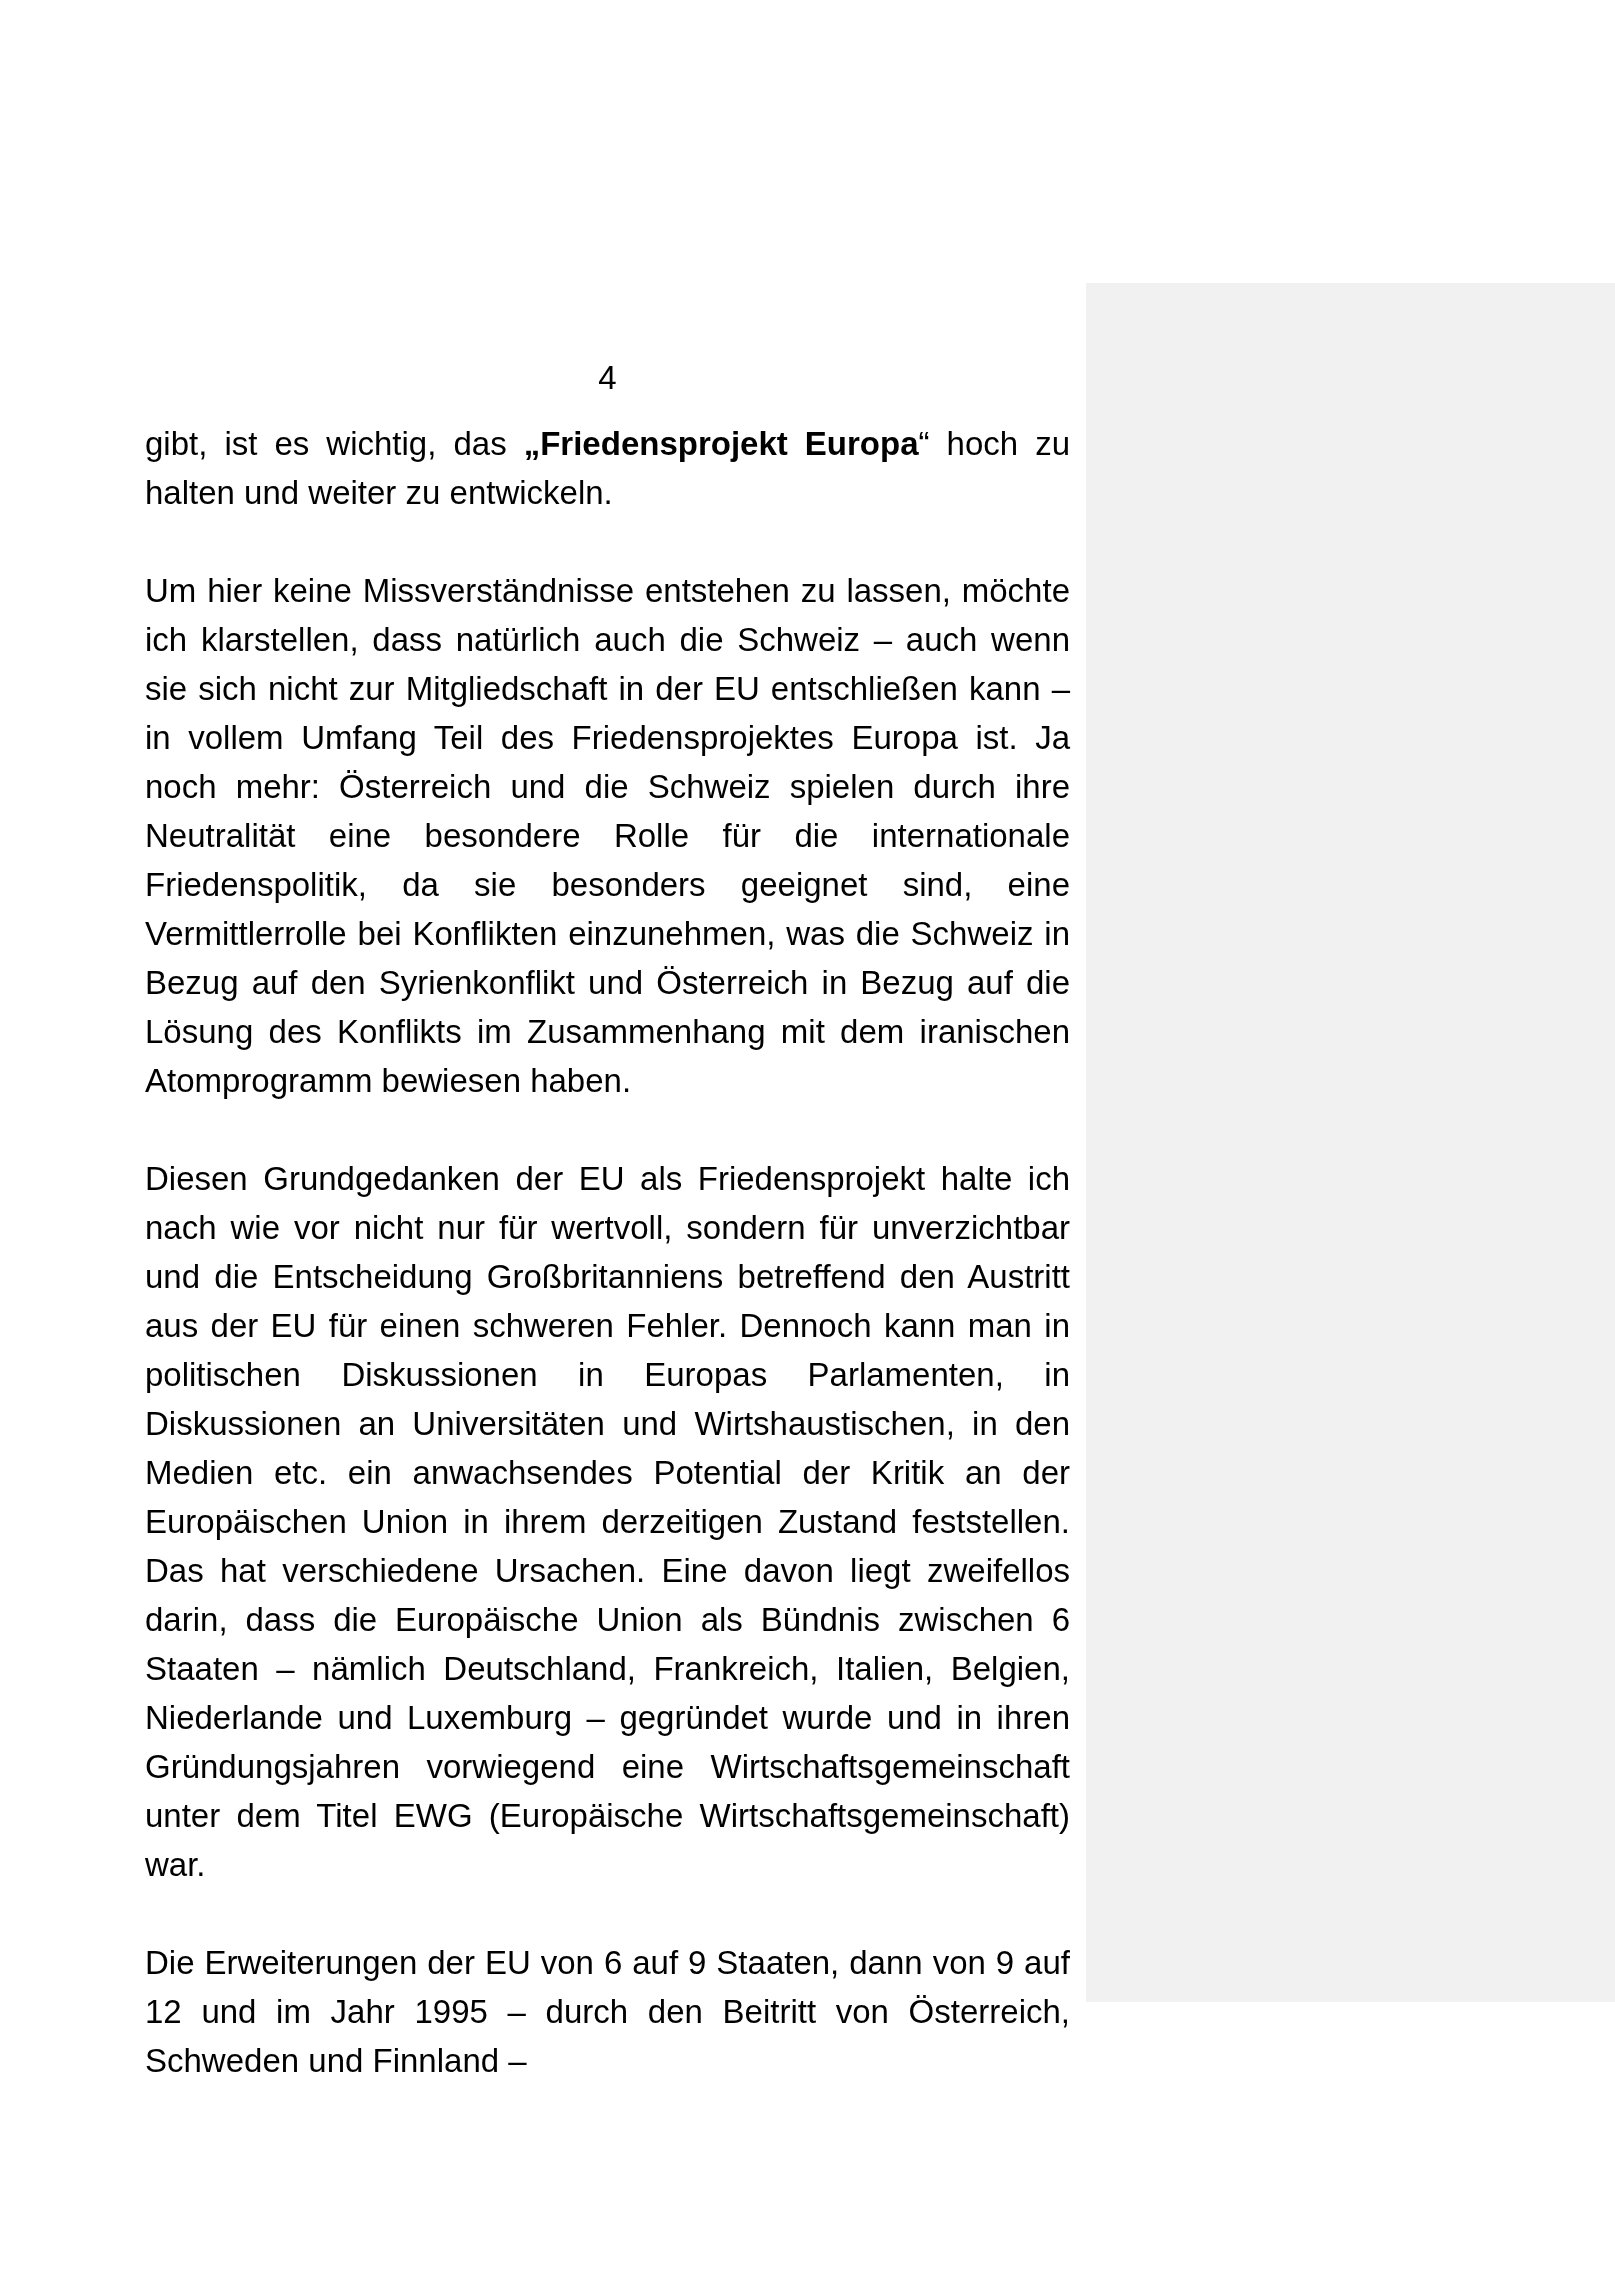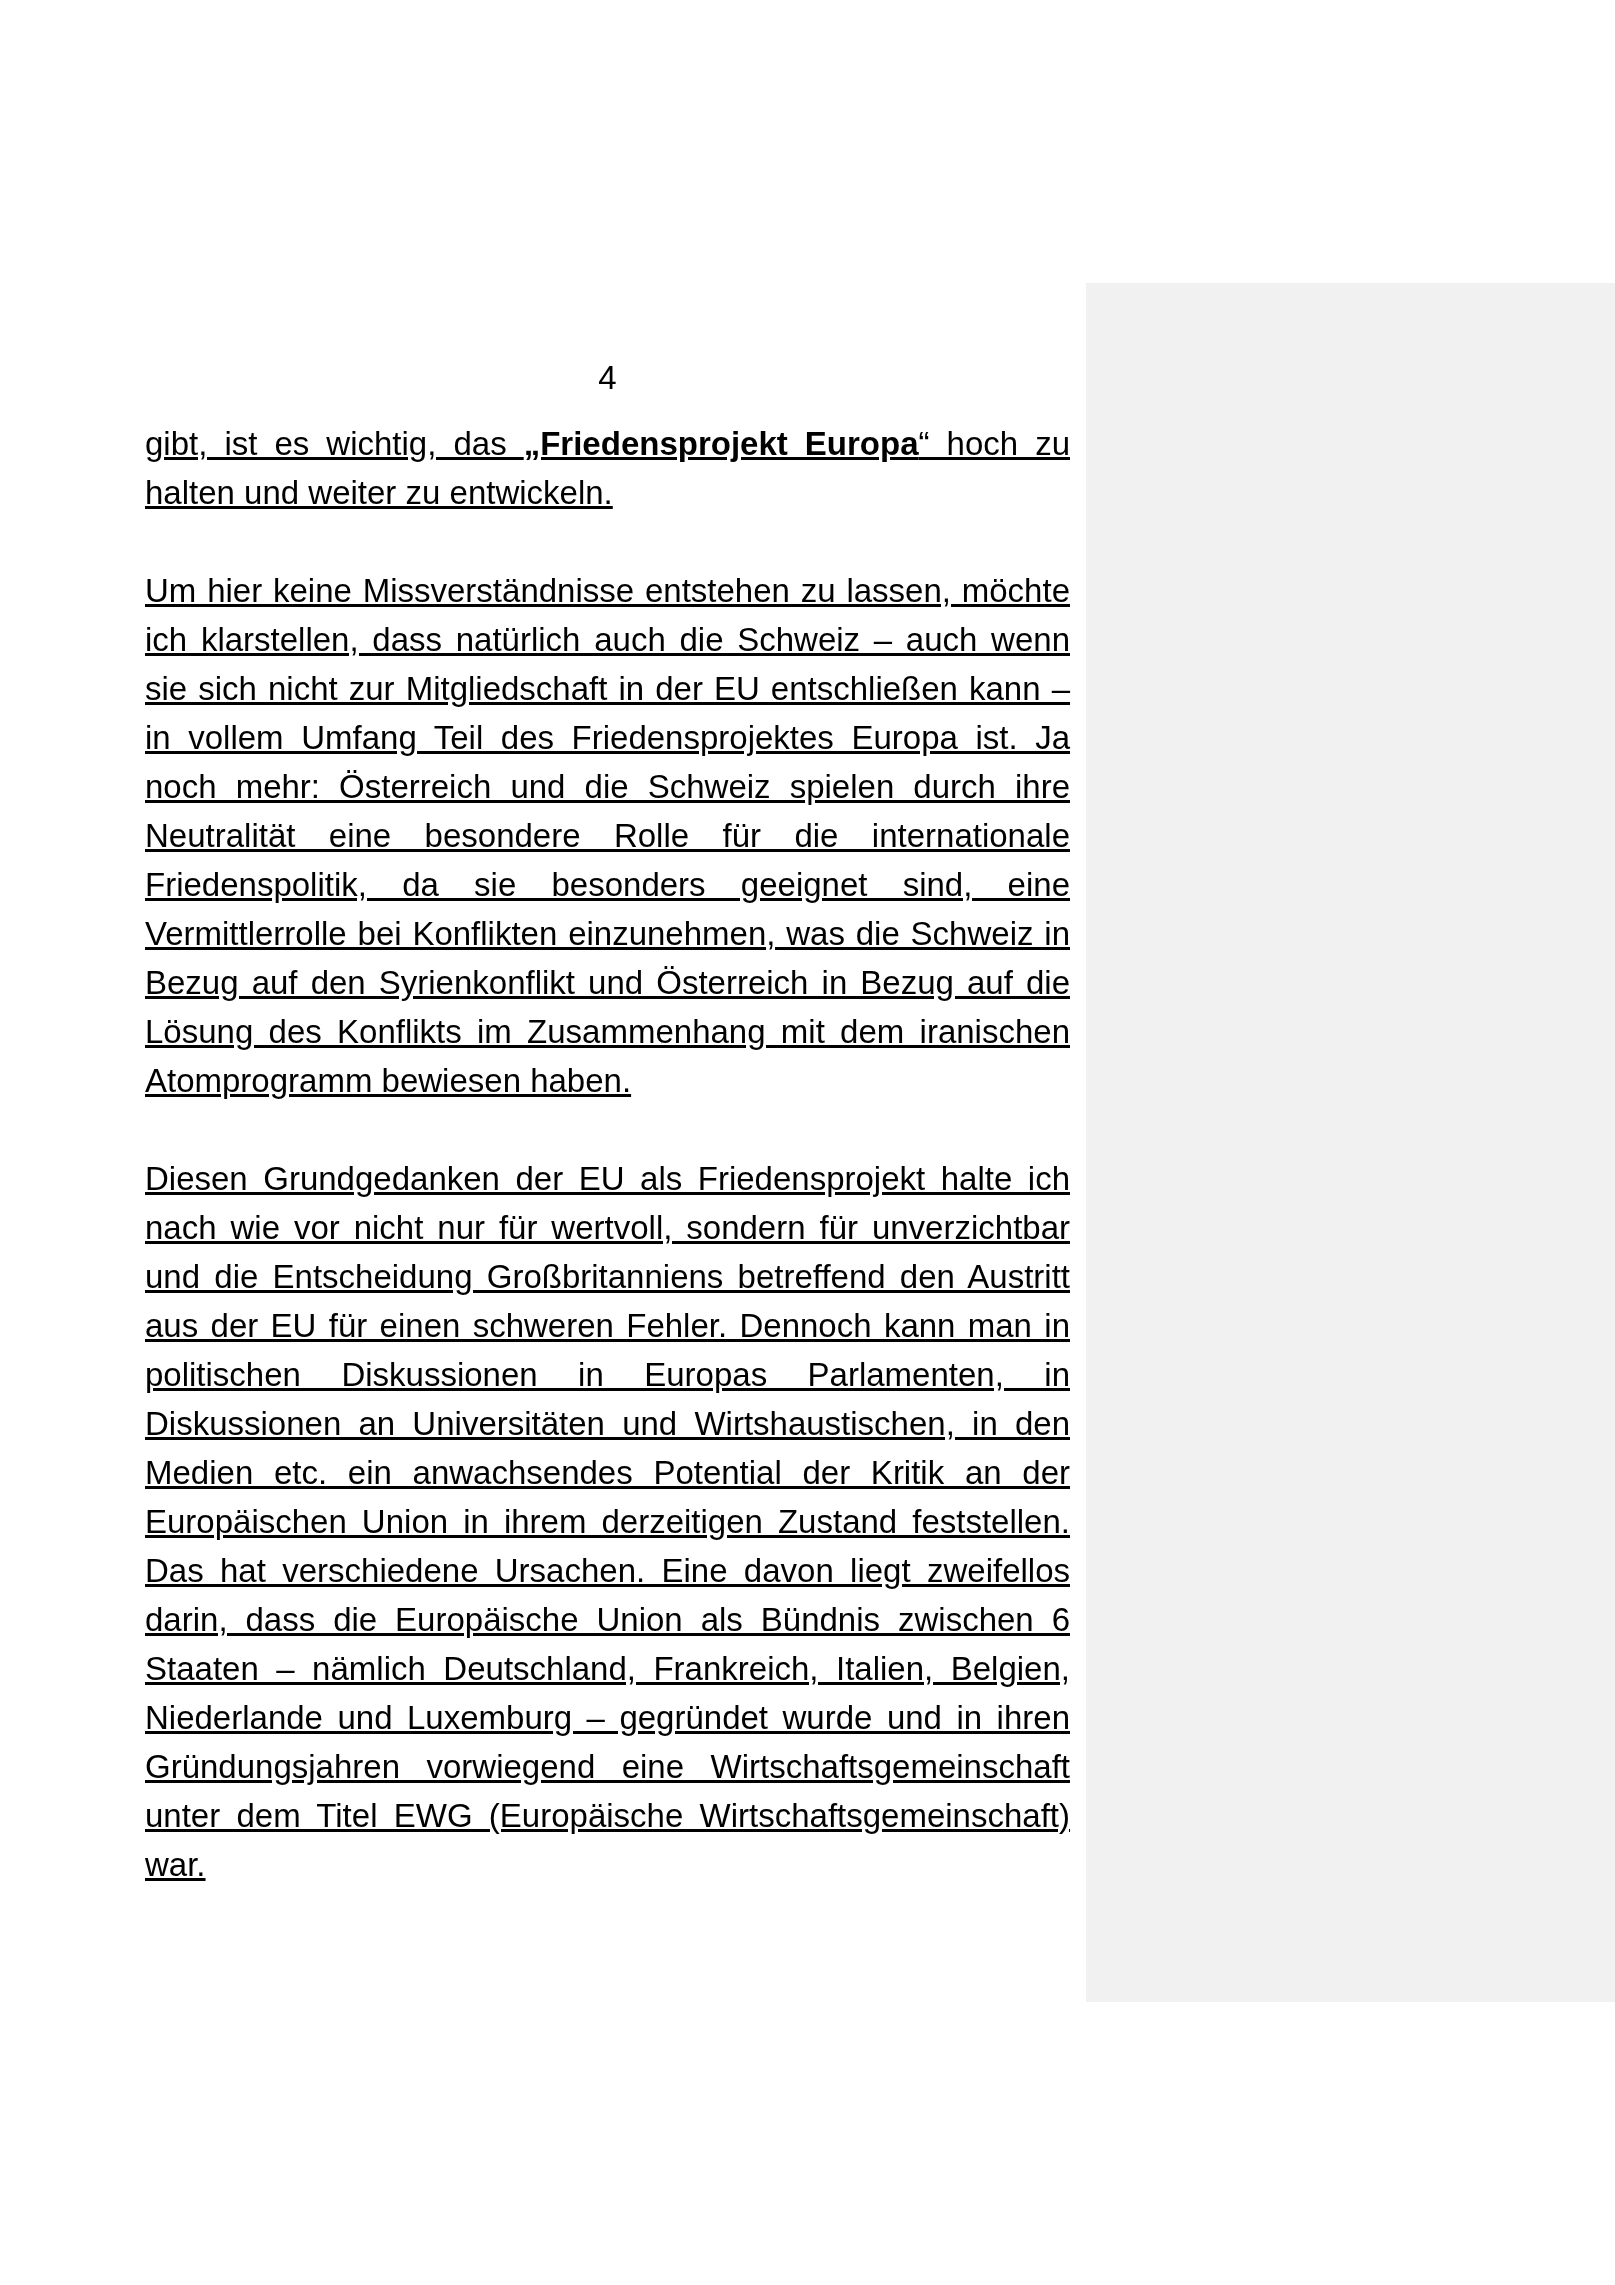--- a/index.html
+++ b/index.html
@@ -41,31 +41,31 @@
     left: 145px;
     top: 419px;
     width: 925px;
     font-size: 33px;
     line-height: 49px;
     text-align: justify;
   }
   .body-text p {
     margin: 0 0 49px 0;
     padding: 0;
-    text-decoration: underline;
   }
   .body-text .bold {
     font-weight: bold;
   }
 </style>
 </head>
 <body style="background: rgb(255, 255, 255); color: rgb(0, 0, 0);">
 
 <div class="page">
   <div class="highlight-box" style="background: rgb(241, 241, 241);"></div>
   <div class="page-number">4</div>
   <div class="body-text" id="paragraphs">
       <p><span>gibt, ist es wichtig, das </span><span class="bold">„Friedensprojekt Europa</span><span>“ hoch zu halten und weiter zu entwickeln.</span></p>
       <p><span>Um hier keine Missverständnisse entstehen zu lassen, möchte ich klarstellen, dass natürlich auch die Schweiz – auch wenn sie sich nicht zur Mitgliedschaft in der EU entschließen kann – in vollem Umfang Teil des Friedensprojektes Europa ist. Ja noch mehr: Österreich und die Schweiz spielen durch ihre Neutralität eine besondere Rolle für die internationale Friedenspolitik, da sie besonders geeignet sind, eine Vermittlerrolle bei Konflikten einzunehmen, was die Schweiz in Bezug auf den Syrienkonflikt und Österreich in Bezug auf die Lösung des Konflikts im Zusammenhang mit dem iranischen Atomprogramm bewiesen haben.</span></p>
       <p><span>Diesen Grundgedanken der EU als Friedensprojekt halte ich nach wie vor nicht nur für wertvoll, sondern für unverzichtbar und die Entscheidung Großbritanniens betreffend den Austritt aus der EU für einen schweren Fehler. Dennoch kann man in politischen Diskussionen in Europas Parlamenten, in Diskussionen an Universitäten und Wirtshaustischen, in den Medien etc. ein anwachsendes Potential der Kritik an der Europäischen Union in ihrem derzeitigen Zustand feststellen. Das hat verschiedene Ursachen. Eine davon liegt zweifellos darin, dass die Europäische Union als Bündnis zwischen 6 Staaten – nämlich Deutschland, Frankreich, Italien, Belgien, Niederlande und Luxemburg – gegründet wurde und in ihren Gründungsjahren vorwiegend eine Wirtschaftsgemeinschaft unter dem Titel EWG (Europäische Wirtschaftsgemeinschaft) war.</span></p>
+      <p><span>Die Erweiterungen der EU von 6 auf 9 Staaten, dann von 9 auf 12 und im Jahr 1995 – durch den Beitritt von Österreich, Schweden und Finnland –</span></p>
     </div>
 </div>
 
 
 </body></html>

